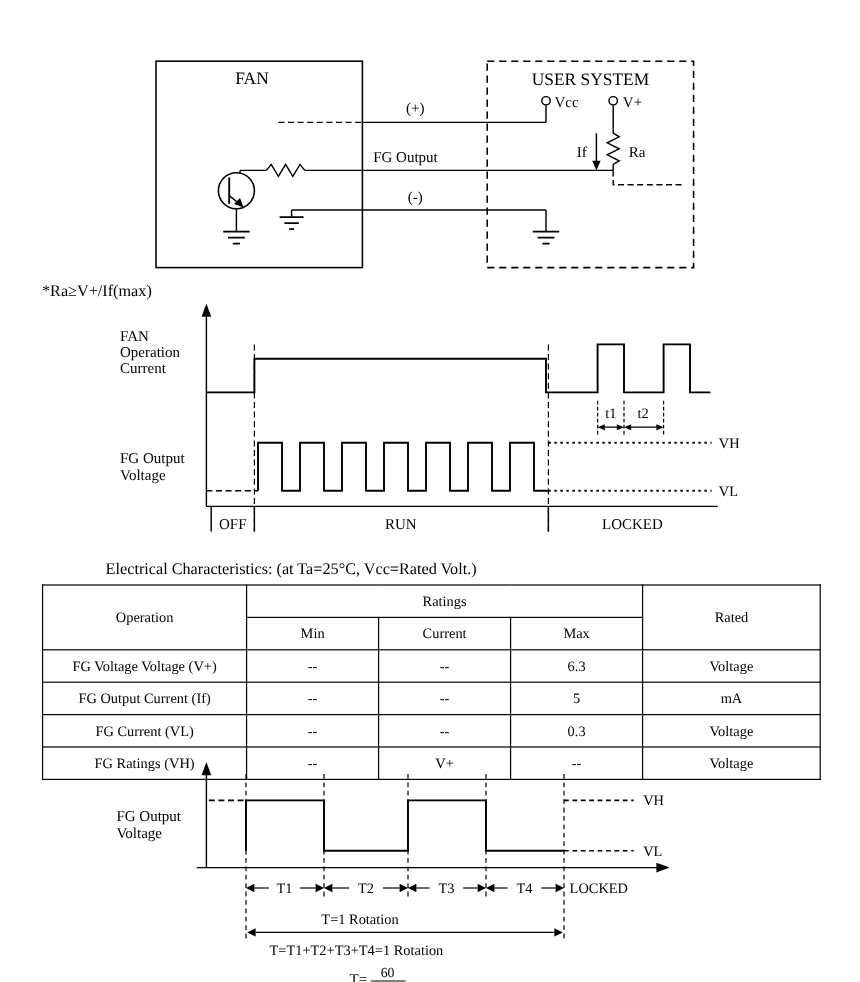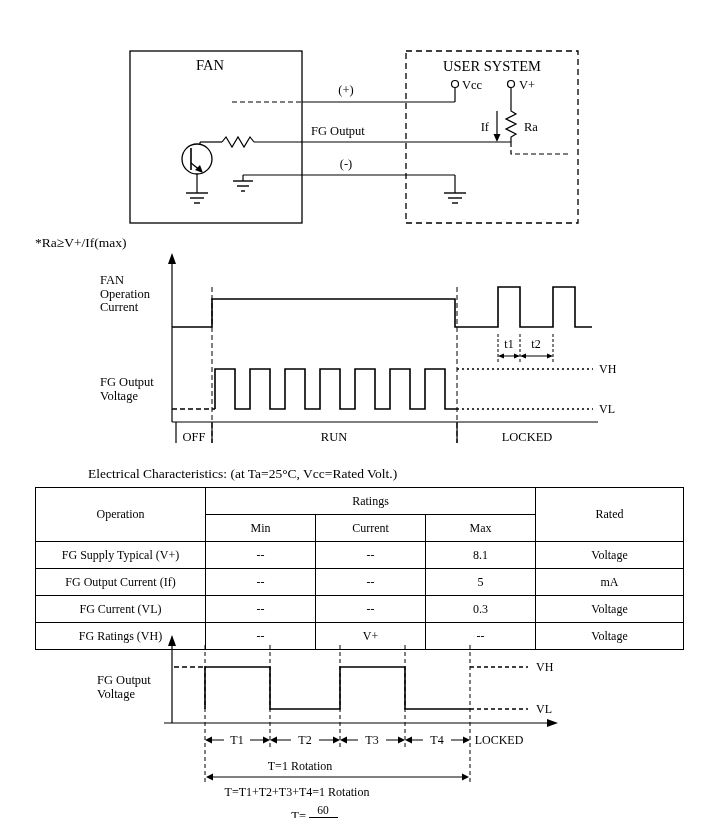--- a/index.html
+++ b/index.html
@@ -171,24 +171,24 @@
           <td rowspan="2">Operation</td>
           <td colspan="3">Ratings</td>
           <td rowspan="2">Rated</td>
         </tr>
         <tr>
           <td>Min</td>
           <td>Current</td>
           <td>Max</td>
         </tr>
         <tr>
-          <td>FG Supply Typical (V+)</td>
-          <td>--</td>
-          <td>--</td>
-          <td>8.1</td>
+          <td>FG Voltage Voltage (V+)</td>
+          <td>--</td>
+          <td>--</td>
+          <td>6.3</td>
           <td>Voltage</td>
         </tr>
         <tr>
           <td>FG Output Current (If)</td>
           <td>--</td>
           <td>--</td>
           <td>5</td>
           <td>mA</td>
         </tr>
         <tr>

